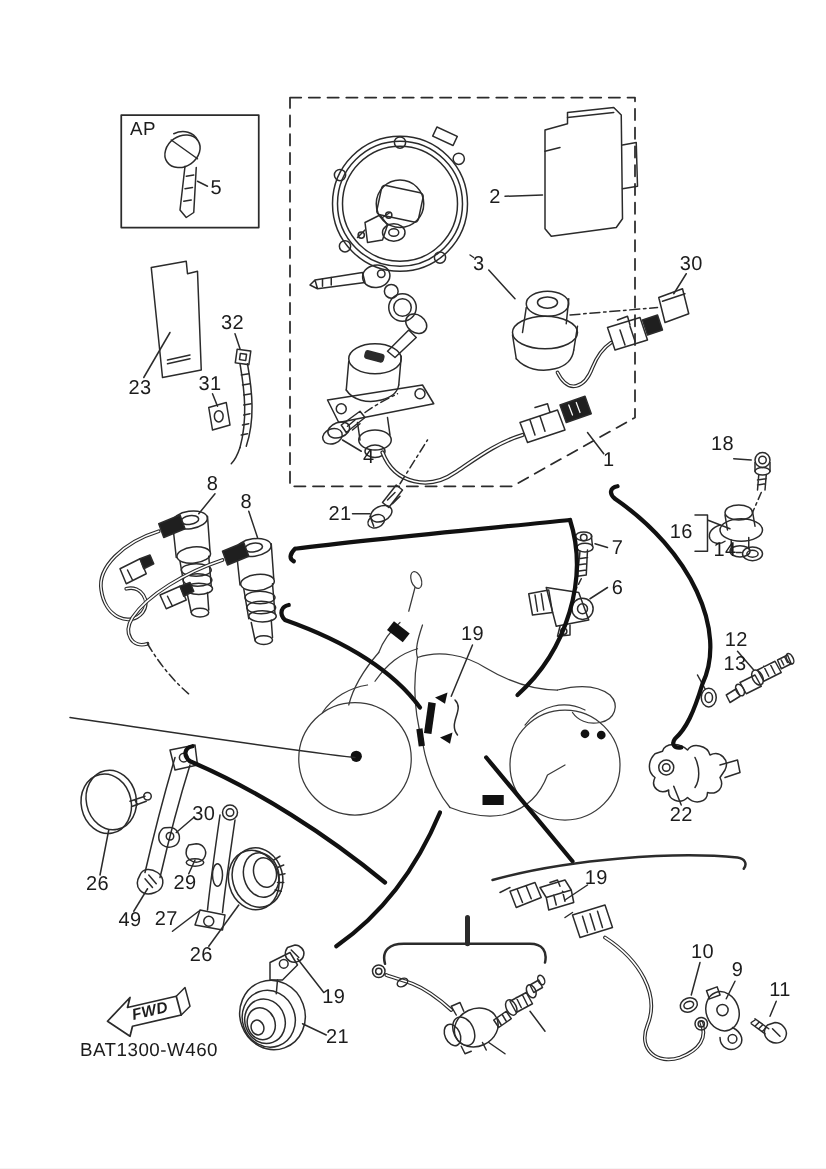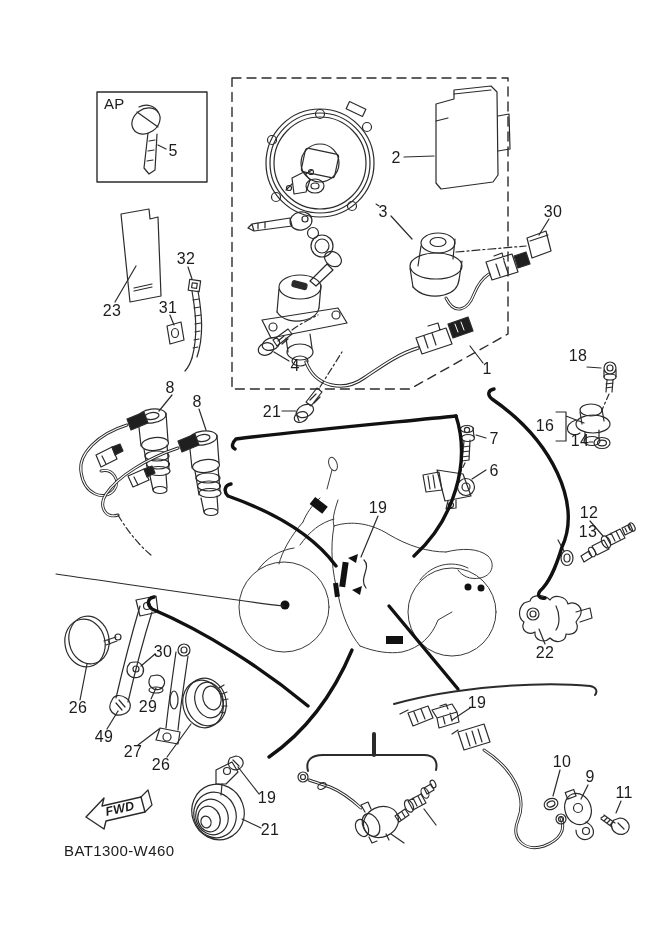--- a/index.html
+++ b/index.html
@@ -2,21 +2,21 @@
 <html><head>
 <meta charset="utf-8">
 <style>
   html,body{margin:0;padding:0;background:#e8e8e8;}
   .stage{position:relative;width:661px;height:935px;background:#ffffff;overflow:hidden;
          font-family:"Liberation Sans",sans-serif;}
   svg.art{position:absolute;left:0;top:0;}
   .lbl{position:absolute;transform:translate(-50%,-50%);font-size:16px;color:#1c1c1c;
        letter-spacing:.3px;white-space:nowrap;line-height:1;}
   .lbl.ap{transform:none;font-size:15px;}
-  .lbl.code{transform:none;font-size:15px;letter-spacing:.4px;margin-top:10px;}
+  .lbl.code{transform:none;font-size:15px;letter-spacing:.4px;}
   .lbl.fwd{font-size:12.5px;font-weight:bold;font-style:italic;
            transform:translate(-50%,-50%) rotate(-13deg);}
 </style>
 </head>
 <body>
 
 <div class="stage">
 
 <svg class="art" width="661" height="935" viewBox="0 0 661 935" stroke="#2b2b2b" fill="none" stroke-width="1.2" stroke-linecap="round" stroke-linejoin="round">
 
@@ -403,21 +403,21 @@
 <span class="lbl" style="left:494px;top:439px">7</span>
 <span class="lbl" style="left:494px;top:471px">6</span>
 <span class="lbl" style="left:378px;top:508px">19</span>
 <span class="lbl" style="left:589px;top:513px">12</span>
 <span class="lbl" style="left:588px;top:532px">13</span>
 <span class="lbl" style="left:545px;top:653px">22</span>
 <span class="lbl" style="left:163px;top:652px">30</span>
 <span class="lbl" style="left:78px;top:708px">26</span>
 <span class="lbl" style="left:148px;top:707px">29</span>
 <span class="lbl" style="left:104px;top:737px">49</span>
-<span class="lbl" style="left:133px;top:752px">27</span>
+<span class="lbl" style="left:133px;top:736px">27</span>
 <span class="lbl" style="left:161px;top:765px">26</span>
 <span class="lbl" style="left:267px;top:798px">19</span>
 <span class="lbl" style="left:270px;top:830px">21</span>
 <span class="lbl" style="left:477px;top:703px">19</span>
 <span class="lbl" style="left:562px;top:762px">10</span>
 <span class="lbl" style="left:590px;top:777px">9</span>
 <span class="lbl" style="left:624px;top:793px">11</span>
 <span class="lbl fwd" style="left:120px;top:809px">FWD</span>
 <span class="lbl code" style="left:64px;top:833px">BAT1300-W460</span>
 

